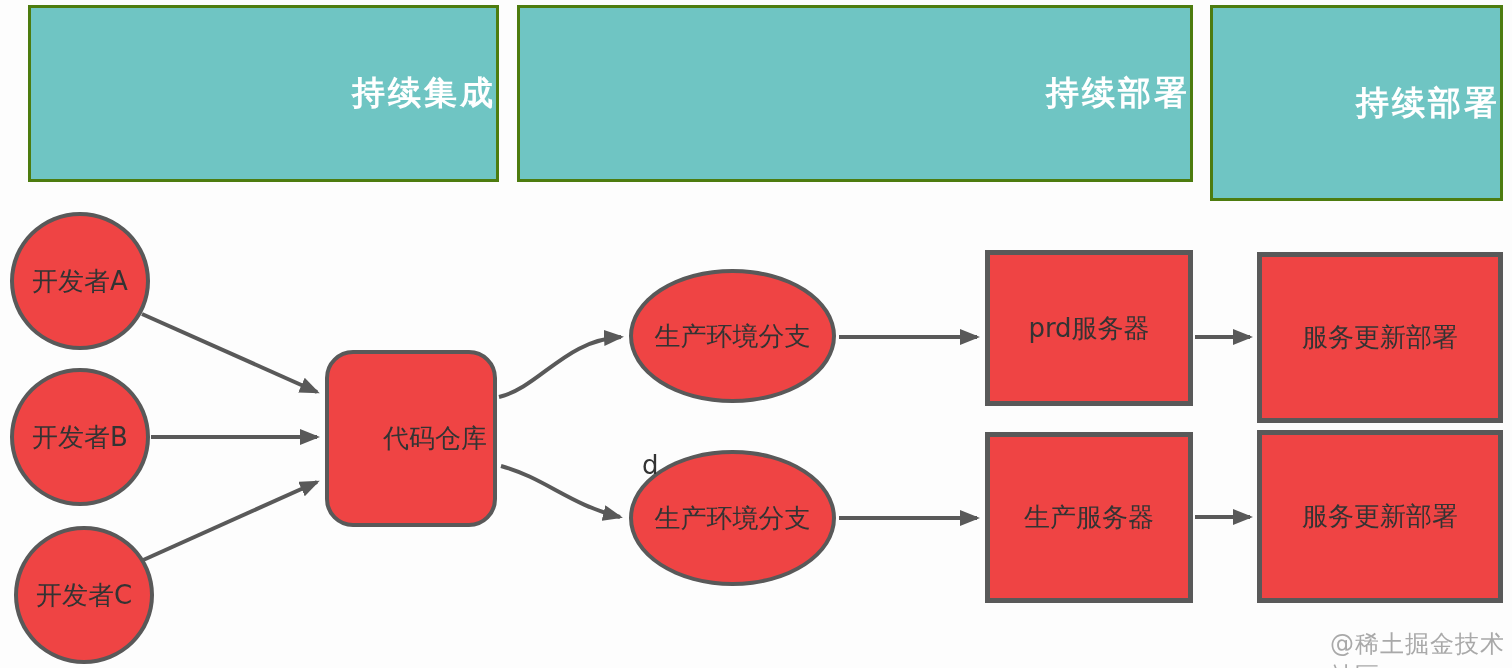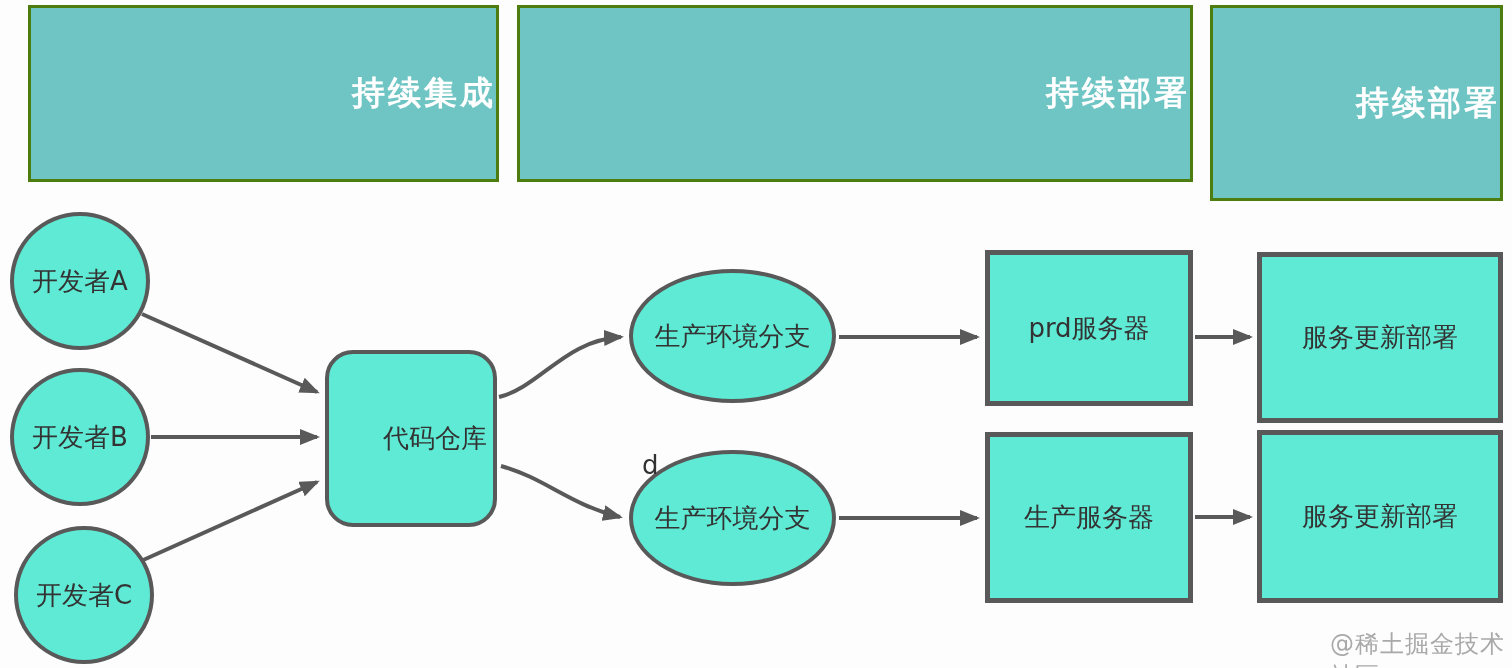--- a/index.html
+++ b/index.html
@@ -28,21 +28,21 @@
   #bar-ci  { left:28px;   top:5px; width:471px; height:177px; }
   #bar-cd  { left:517px;  top:5px; width:676px; height:177px; }
   #bar-cdp { left:1210px; top:5px; width:293px; height:196px; }
 
   
   .node {
     position:absolute;
     display:flex; align-items:center; justify-content:center;
     font-size:26px;
     color:#333;
-    background:#5eead4;
+    background:#ef4444;
     border:4px solid #595959;
     text-align:center;
   }
   .circle { border-radius:50%; }
   .rounded { border-radius:28px;padding-left:48px; }
   .ellipse { border-radius:50%; }
 
   #dev-a { left:10px; top:212px; width:140px; height:138px; }
   #dev-b { left:10px; top:368px; width:140px; height:138px; }
   #dev-c { left:14px; top:526px; width:140px; height:138px; }

